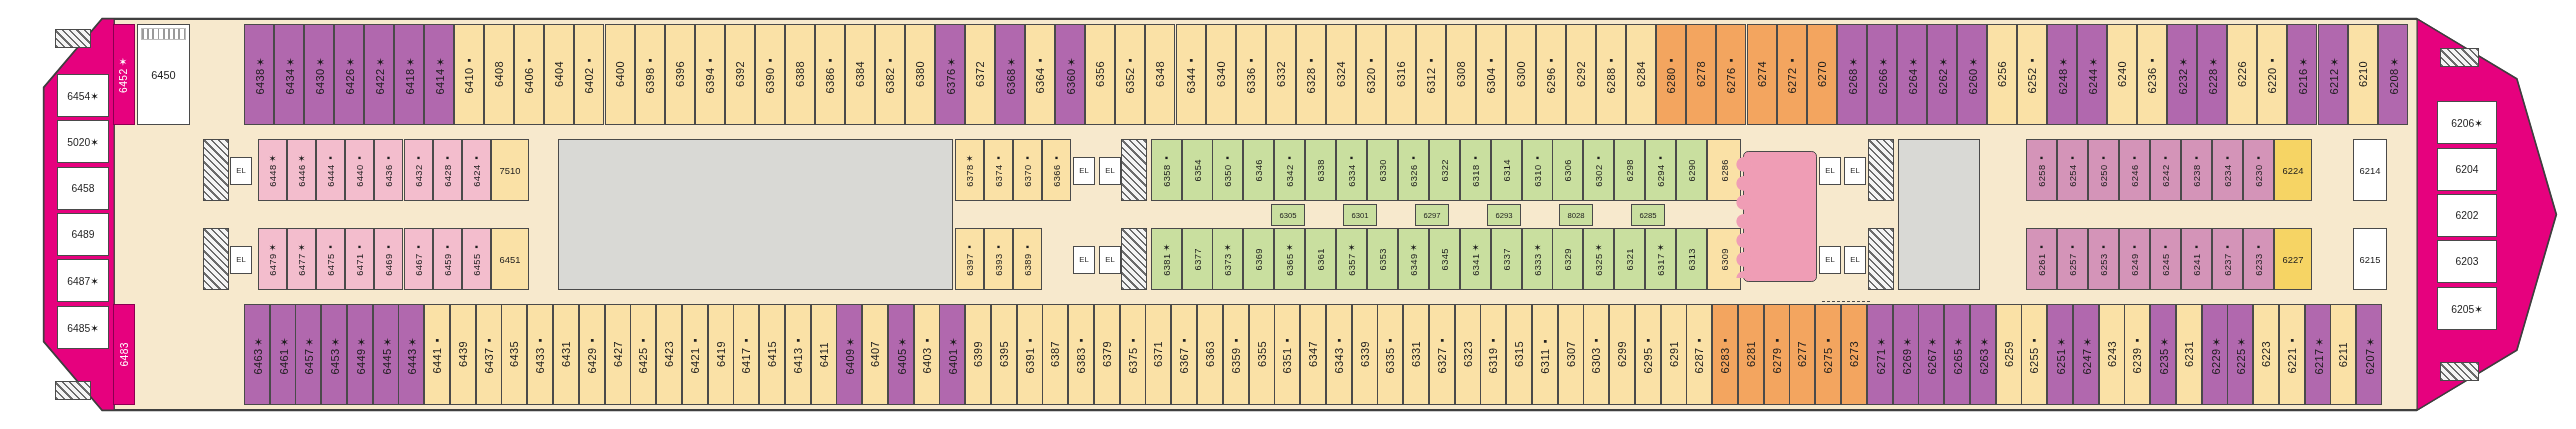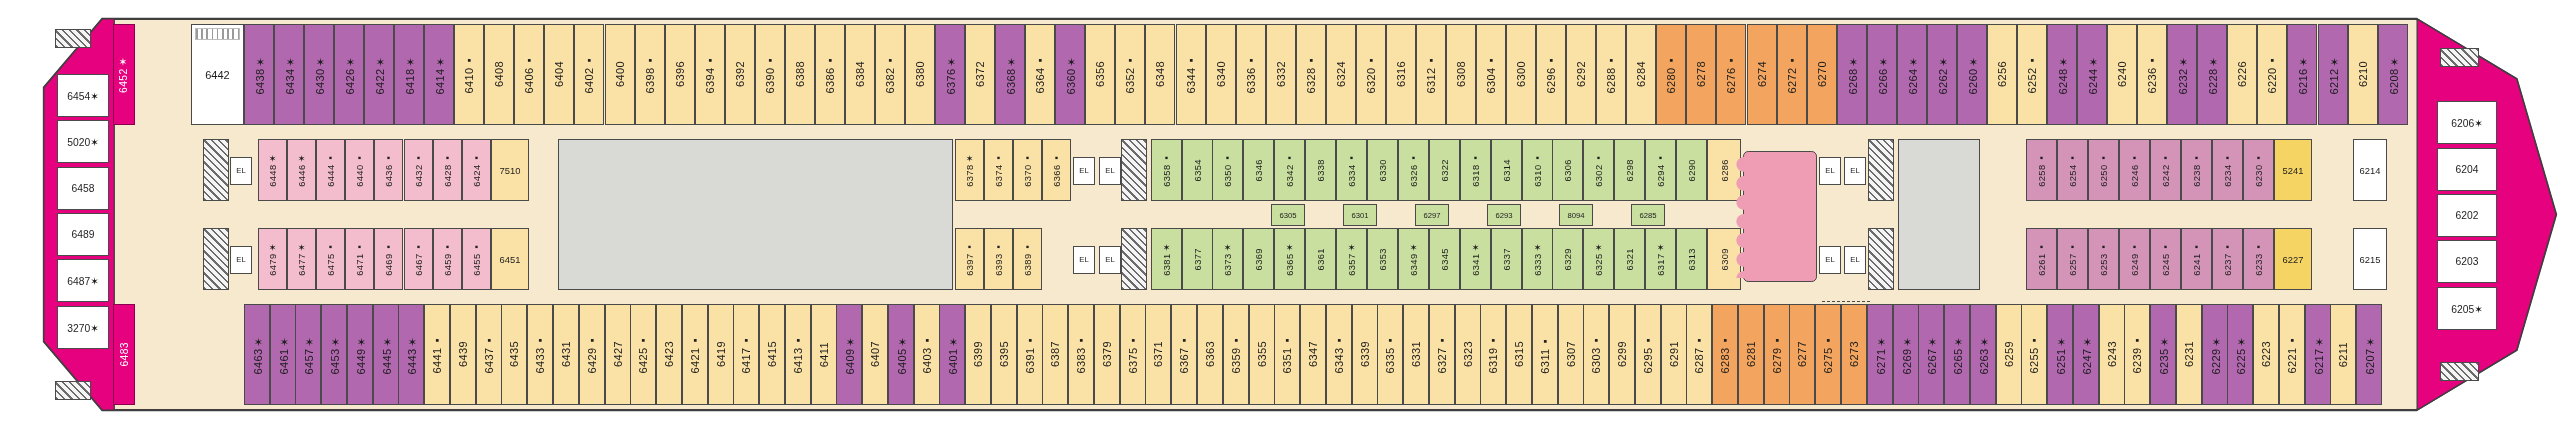--- a/index.html
+++ b/index.html
@@ -43,39 +43,39 @@
     <div class="cabin h" style="left: 57px; top: 167px; width: 52px; height: 43px; background: rgb(255, 255, 255); font-size: 10.3px;">
       <span>6458</span>
     </div>
     <div class="cabin h" style="left: 57px; top: 213px; width: 52px; height: 43px; background: rgb(255, 255, 255); font-size: 10.3px;">
       <span>6489</span>
     </div>
     <div class="cabin h" style="left: 57px; top: 259px; width: 52px; height: 43px; background: rgb(255, 255, 255); font-size: 10.3px;">
       <span>6487✶</span>
     </div>
     <div class="cabin h" style="left: 57px; top: 306px; width: 52px; height: 43px; background: rgb(255, 255, 255); font-size: 10.3px;">
-      <span>3270✶</span>
+      <span>6485✶</span>
     </div>
     <div class="cabin h" style="left: 2437px; top: 101px; width: 60px; height: 43px; background: rgb(255, 255, 255); font-size: 10.3px;">
       <span>6206✶</span>
     </div>
     <div class="cabin h" style="left: 2437px; top: 148px; width: 60px; height: 43px; background: rgb(255, 255, 255); font-size: 10.3px;">
       <span>6204</span>
     </div>
     <div class="cabin h" style="left: 2437px; top: 194px; width: 60px; height: 43px; background: rgb(255, 255, 255); font-size: 10.3px;">
       <span>6202</span>
     </div>
     <div class="cabin h" style="left: 2437px; top: 240px; width: 60px; height: 43px; background: rgb(255, 255, 255); font-size: 10.3px;">
       <span>6203</span>
     </div>
     <div class="cabin h" style="left: 2437px; top: 287px; width: 60px; height: 43px; background: rgb(255, 255, 255); font-size: 10.3px;">
       <span>6205✶</span>
     </div>
-    <div class="cabin h ot suite" style="left: 191px; top: 24px; width: 53px; height: 101px; background: rgb(255, 255, 255); font-size: 11px;">
-      <span>6442</span>
+    <div class="cabin h ot suite" style="left: 137px; top: 24px; width: 53px; height: 101px; background: rgb(255, 255, 255); font-size: 11px;">
+      <span>6450</span>
     </div>
     <div class="cabin v ot" style="left: 244px; top: 24px; width: 30px; height: 101px; background: rgb(177, 104, 174); font-size: 11px;">
       <span>6438✶</span>
     </div>
     <div class="cabin v ot" style="left: 274px; top: 24px; width: 30px; height: 101px; background: rgb(177, 104, 174); font-size: 11px;">
       <span>6434✶</span>
     </div>
     <div class="cabin v ot" style="left: 304px; top: 24px; width: 30px; height: 101px; background: rgb(177, 104, 174); font-size: 11px;">
       <span>6430✶</span>
     </div>
@@ -730,21 +730,21 @@
     <div class="cabin h" style="left: 1343px; top: 204px; width: 34px; height: 22px; background: rgb(201, 223, 159); font-size: 7.7px;">
       <span>6301</span>
     </div>
     <div class="cabin h" style="left: 1415px; top: 204px; width: 34px; height: 22px; background: rgb(201, 223, 159); font-size: 7.7px;">
       <span>6297</span>
     </div>
     <div class="cabin h" style="left: 1487px; top: 204px; width: 34px; height: 22px; background: rgb(201, 223, 159); font-size: 7.7px;">
       <span>6293</span>
     </div>
     <div class="cabin h" style="left: 1559px; top: 204px; width: 34px; height: 22px; background: rgb(201, 223, 159); font-size: 7.7px;">
-      <span>8094</span>
+      <span>8028</span>
     </div>
     <div class="cabin h" style="left: 1631px; top: 204px; width: 34px; height: 22px; background: rgb(201, 223, 159); font-size: 7.7px;">
       <span>6285</span>
     </div>
     <div class="cabin v" style="left: 2026px; top: 139px; width: 31px; height: 62px; background: rgb(212, 148, 184); font-size: 9.4px;">
       <span>6258▪</span>
     </div>
     <div class="cabin v" style="left: 2057px; top: 139px; width: 31px; height: 62px; background: rgb(212, 148, 184); font-size: 9.4px;">
       <span>6254▪</span>
     </div>
@@ -760,21 +760,21 @@
     <div class="cabin v" style="left: 2181px; top: 139px; width: 31px; height: 62px; background: rgb(212, 148, 184); font-size: 9.4px;">
       <span>6238▪</span>
     </div>
     <div class="cabin v" style="left: 2212px; top: 139px; width: 31px; height: 62px; background: rgb(212, 148, 184); font-size: 9.4px;">
       <span>6234▪</span>
     </div>
     <div class="cabin v" style="left: 2243px; top: 139px; width: 31px; height: 62px; background: rgb(212, 148, 184); font-size: 9.4px;">
       <span>6230▪</span>
     </div>
     <div class="cabin h" style="left: 2274px; top: 139px; width: 38px; height: 62px; background: rgb(246, 212, 100); font-size: 9.4px;">
-      <span>5241</span>
+      <span>6224</span>
     </div>
     <div class="cabin h" style="left: 2353px; top: 139px; width: 34px; height: 62px; background: rgb(255, 255, 255); font-size: 9.4px;">
       <span>6214</span>
     </div>
     <div class="cabin v" style="left: 2026px; top: 228px; width: 31px; height: 62px; background: rgb(212, 148, 184); font-size: 9.4px;">
       <span>6261▪</span>
     </div>
     <div class="cabin v" style="left: 2057px; top: 228px; width: 31px; height: 62px; background: rgb(212, 148, 184); font-size: 9.4px;">
       <span>6257▪</span>
     </div>

